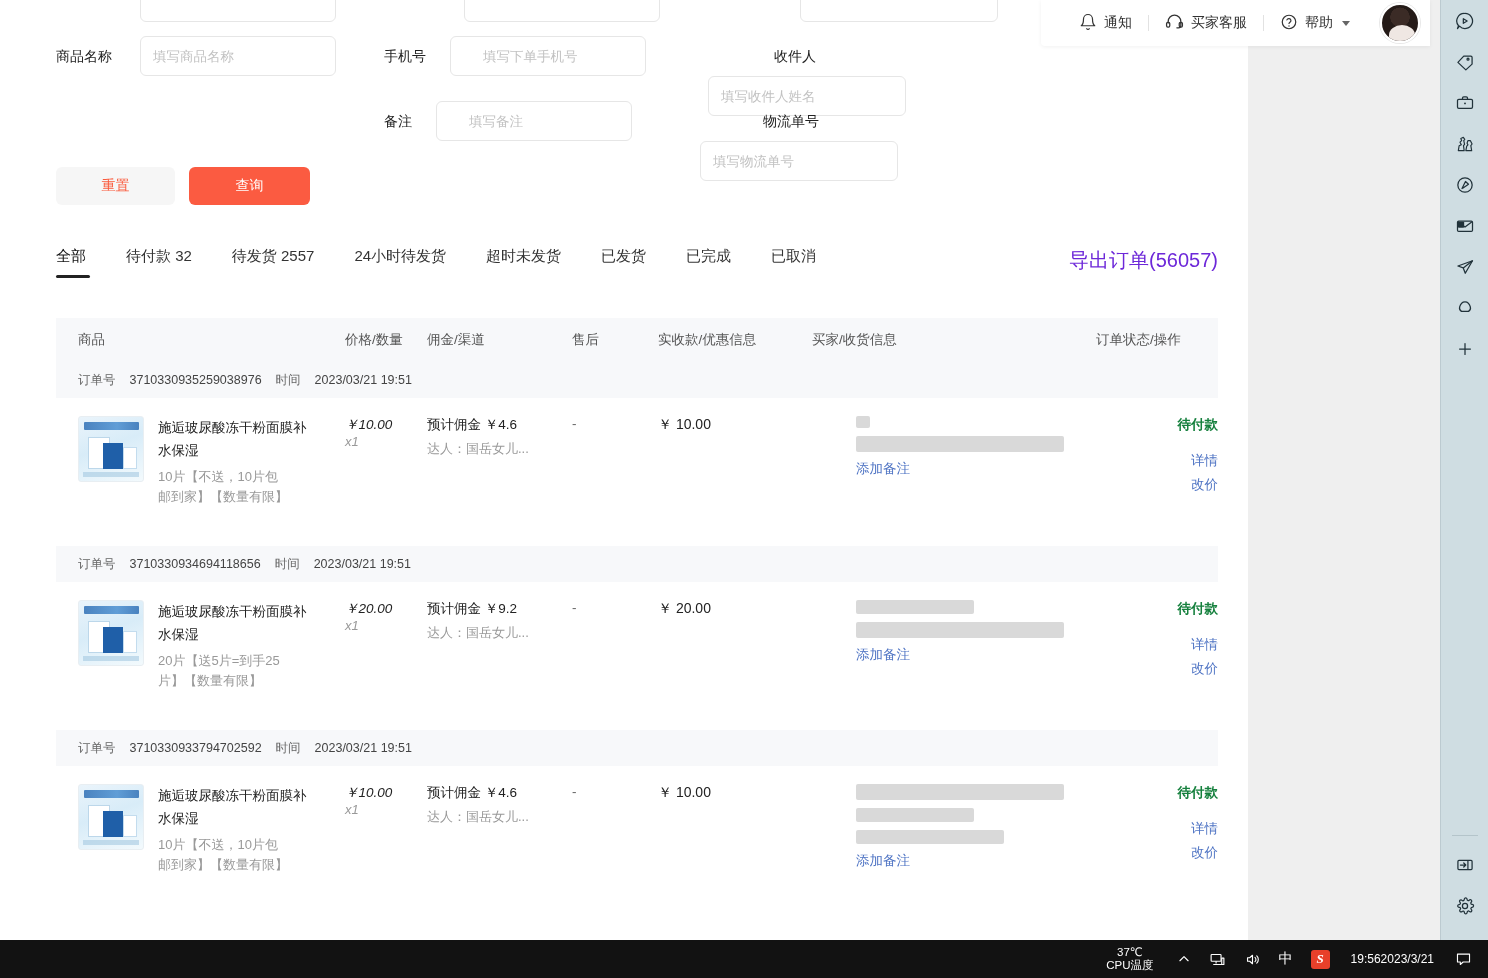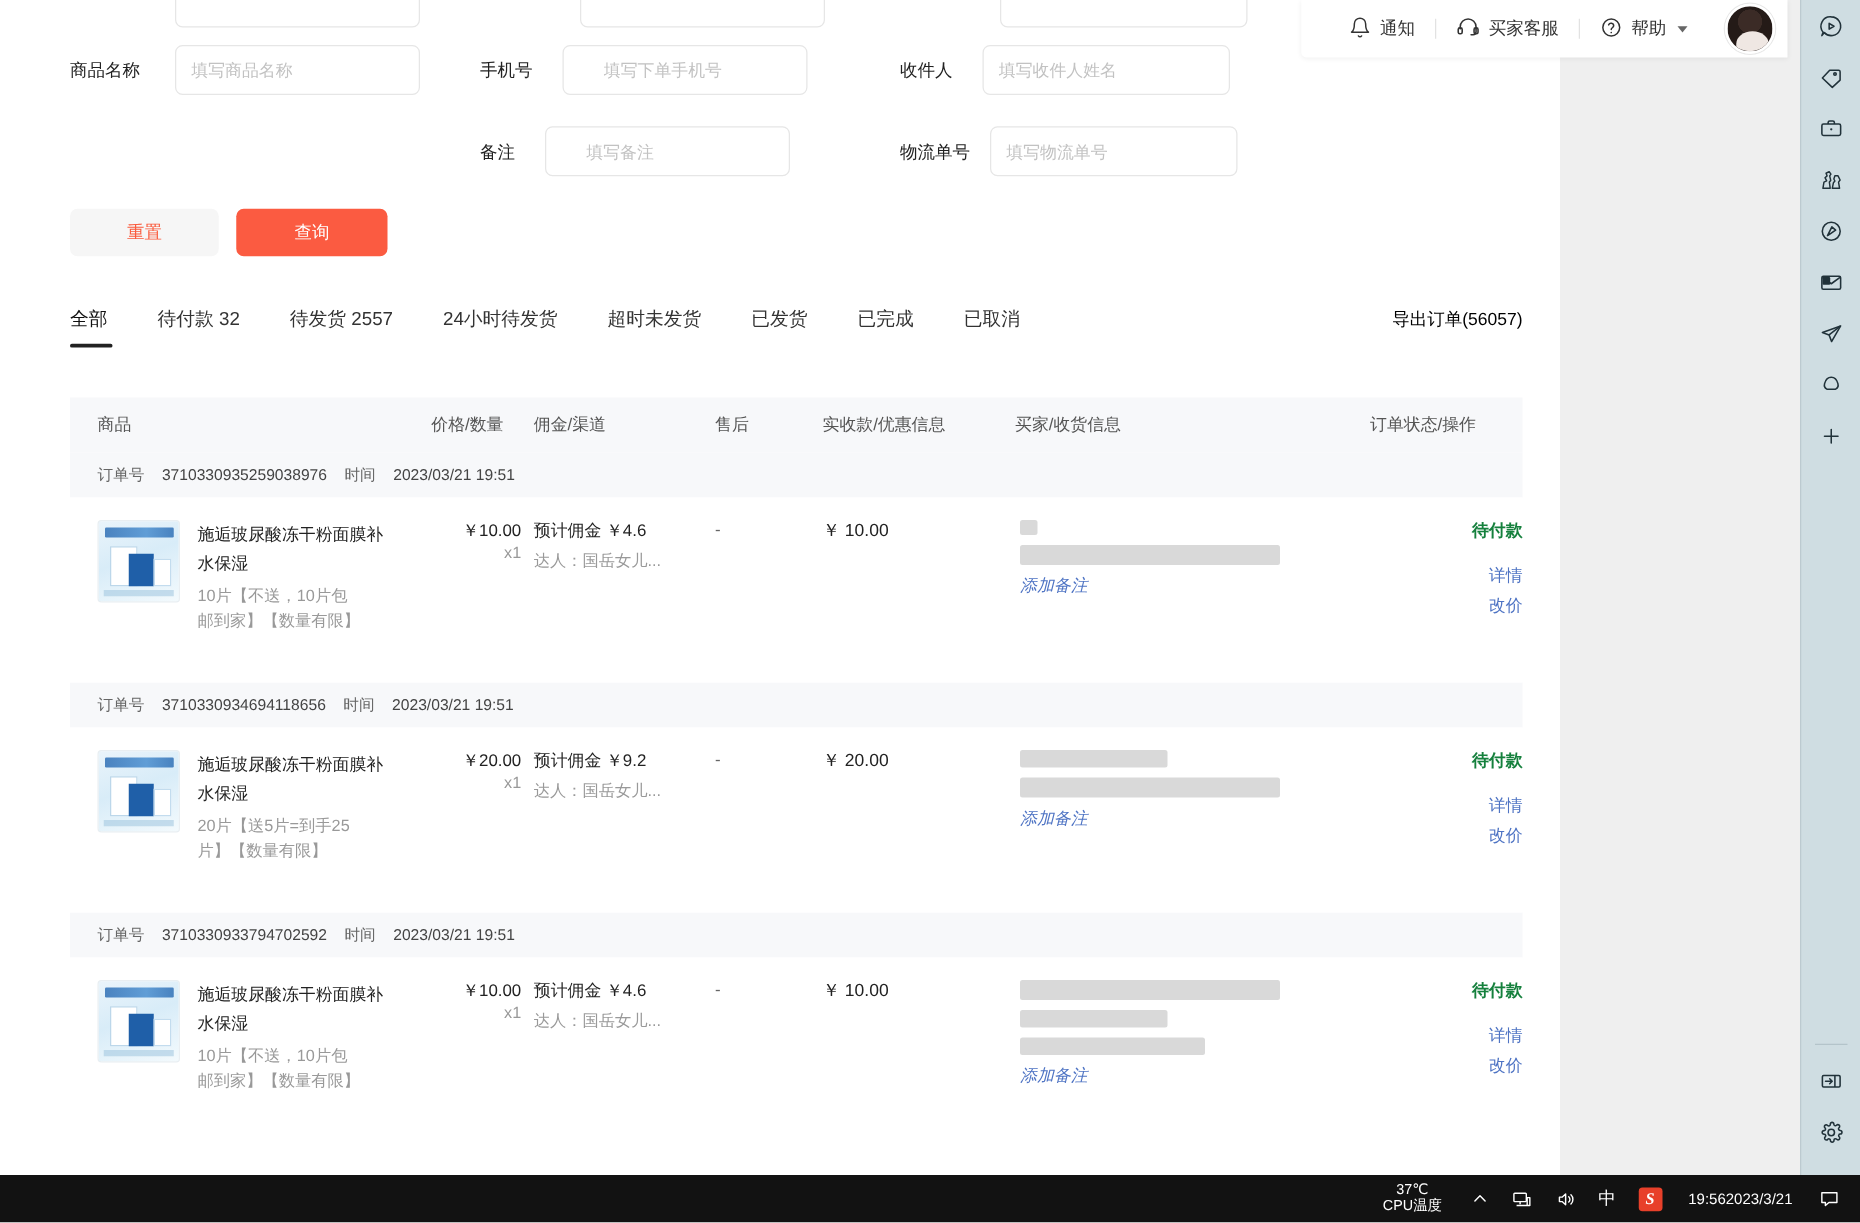--- a/index.html
+++ b/index.html
@@ -43,21 +43,21 @@
     background: #fff; font-size: 13.5px; color: #222;
     padding: 0 12px; outline: none;
     font-family: "Liberation Sans", "DejaVu Sans", sans-serif;
   }
   .fld-input::placeholder { color: #c2c2c2; }
 
   .g1 { left: 56px; }
   .g1 .fld-input { width: 196px; margin-left: 28px; }
   .g2 { left: 384px; }
   .g2 .fld-input { width: 196px; margin-left: 24px; padding-left: 32px; }
-  .g3 { left: 720px; }
+  .g3 { left: 684px; flex-direction: column; }
   .g3 .fld-input { width: 198px; margin-left: 24px; }
   .g3.wide .fld-input { margin-left: 16px; }
 
   
   .btn-row { position: absolute; left: 56px; top: 167px; display: flex; gap: 14px; }
   .btn {
     height: 38px; border-radius: 6px; border: none; cursor: pointer;
     font-size: 14px; font-family: "Liberation Sans", "DejaVu Sans", sans-serif;
   }
   .btn-reset { width: 119px; background: #f6f6f6; color: #fa5a3c; }
@@ -73,21 +73,21 @@
     padding: 0 0 12px 0; margin-right: 40px; cursor: pointer;
     white-space: nowrap; line-height: 20px;
   }
   .tab.active { color: #111; font-weight: normal; }
   .tab.active::after {
     content: ""; position: absolute; left: 0; bottom: 0;
     width: 34px; height: 3px; background: #222; border-radius: 2px;
   }
   .export-link {
     position: absolute; right: 0; top: 1px;
-    font-size: 14px; color: #000000; cursor: pointer;
+    font-size: 20px; color: #6d28d9; cursor: pointer;
   }
 
   
   .table { position: absolute; left: 56px; top: 318px; width: 1162px; }
   .thead {
     height: 44px; background: #f7f8fa; display: flex; align-items: center;
     font-size: 13.5px; color: #555;
   }
   .th { position: absolute; white-space: nowrap; }
   .thead { position: relative; }
@@ -131,32 +131,32 @@
     position: absolute; left: 44px; top: 30px; width: 14px; height: 22px;
     background: #ffffff; border: 1px solid #c3dcee;
   }
   .thumb .t-foot {
     position: absolute; left: 4px; right: 4px; bottom: 4px; height: 5px;
     background: #9fc4de; opacity: .55;
   }
   .p-name { font-size: 13.5px; color: #222; line-height: 23px; width: 160px; }
   .p-spec { font-size: 13px; color: #999; line-height: 20px; margin-top: 5px; width: 130px; }
 
-  .c-price { left: 289px; width: 72px; text-align: right; }
+  .c-price { left: 289px; width: 72px; text-align: left; font-style: italic; }
   .c-price .pr { font-size: 13.5px; color: #222; }
   .c-price .qty { font-size: 13px; color: #999; margin-top: 0; }
 
   .c-comm { left: 371px; width: 140px; }
   .c-comm .cm { font-size: 13.5px; color: #222; }
   .c-comm .dr { font-size: 13px; color: #999; margin-top: 6px; white-space: nowrap; }
 
   .c-after { left: 516px; font-size: 13.5px; color: #666; }
   .c-paid { left: 602px; font-size: 14px; color: #222; }
 
-  .c-buyer { left: 760px; width: 270px; font-style: italic; }
+  .c-buyer { left: 800px; width: 270px; }
   .blur { background: #d9d9d9; border-radius: 2px; margin-bottom: 8px; filter: blur(0.6px); }
   .blur.b-sm { height: 12px; width: 14px; }
   .blur.b-md { height: 14px; width: 118px; }
   .blur.b-lg { height: 16px; width: 208px; }
   .blur.b-xl { height: 14px; width: 148px; }
   .addnote { font-size: 13.5px; color: #4f74c4; cursor: pointer; margin-top: 4px; }
 
   .c-status { left: 1040px; width: 122px; text-align: right; }
   .st-text { font-size: 13.5px; color: #15803d; font-weight: bold; }
   .st-link { font-size: 13.5px; color: #4f74c4; margin-top: 18px; cursor: pointer; }

